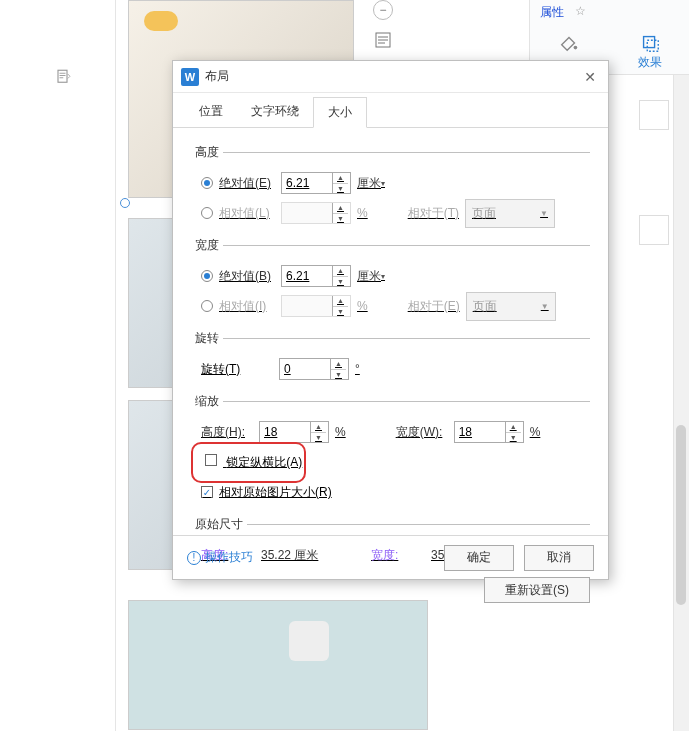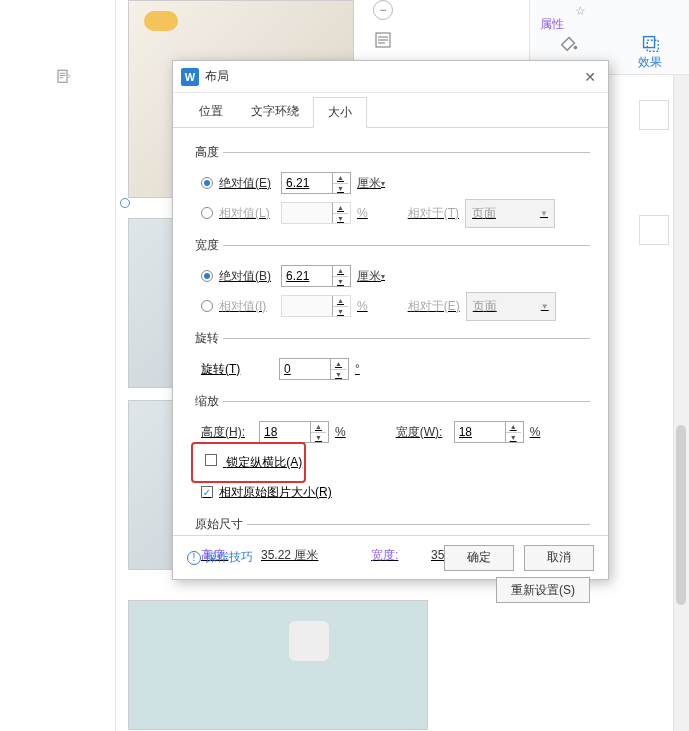--- a/index.html
+++ b/index.html
@@ -14,21 +14,21 @@
   .thumb1 .pill{position:absolute;left:15px;top:10px;width:34px;height:20px;background:#f4c35a;border-radius:10px;}
   .thumb2{ left:128px; top:218px; width:180px; height:170px;}
   .thumb3{ left:128px; top:400px; width:180px; height:170px;}
   .thumb4{ left:128px; top:600px; width:300px; height:130px; background:#cfe1e3;}
   .handle{position:absolute;left:120px;top:198px;width:10px;height:10px;border:1px solid #4a90d9;background:#fff;border-radius:50%;}
   .doc-icon{position:absolute;left:55px;top:68px;color:#888;}
   .doc-icon svg{width:18px;height:18px}
 
   
   .rpanel{position:absolute;right:0;top:0;width:160px;height:75px;background:#fafbfc;border-left:1px solid #e3e3e3;border-bottom:1px solid #e3e3e3;}
-  .rpanel .lbl{position:absolute;left:10px;top:16px;color:#8b5cf6;}
+  .rpanel .lbl{position:absolute;left:10px;top:4px;color:#1d4ed8;}
   .rpanel .star{position:absolute;left:45px;top:4px;color:#999;}
   .rpanel .tool{position:absolute;top:32px;display:flex;flex-direction:column;align-items:center;color:#555;}
   .rpanel .tool.effect{color:#2a7fd4;}
   .rpanel .tool svg{width:22px;height:22px;}
   .rscroll{position:absolute;right:0;top:75px;width:16px;height:656px;background:#f1f1f1;border-left:1px solid #e3e3e3;}
   .rscroll .thumb-s{position:absolute;left:2px;top:350px;width:10px;height:180px;background:#d0d0d0;border-radius:5px;}
   .rsquare{position:absolute;right:20px;top:100px;width:30px;height:30px;border:1px solid #ddd;background:#fff;}
   .rsquare2{position:absolute;right:20px;top:215px;width:30px;height:30px;border:1px solid #ddd;background:#fff;}
 
   
@@ -55,25 +55,25 @@
   .spin .arrows span:last-child{border-bottom:none;}
   .unit{margin-left:6px;color:#333;display:flex;align-items:center;gap:0;}
   .unit.dis{color:#aaa;}
   .rel{margin-left:40px;color:#aaa;}
   .combo{width:90px;height:29px;border:1px solid #ccc;background:#f3f3f3;margin-left:6px;display:flex;align-items:center;padding:0 6px;color:#999;justify-content:space-between;}
   .combo .car{font-size:8px;}
   .scale-row{display:flex;align-items:center;}
   .scale-row .lab{width:58px;margin-left:10px;color:#333;}
   .cb{width:12px;height:12px;border:1px solid #666;margin:0 6px 0 10px;display:inline-flex;align-items:center;justify-content:center;color:#2a7fd4;font-size:10px;}
   .cb.chk:after{content:"✓";}
-  .highlight{border:2px solid #d33;border-radius:4px;padding:10px 2px;}
+  .highlight{border:2px solid #d33;border-radius:10px;padding:10px 2px;}
   .orig .olab{display:inline-block;width:60px;margin-left:10px;color:#8b5cf6;}
   .orig .oval{display:inline-block;width:100px;color:#333;}
   .reset-row{display:flex;justify-content:flex-end;padding:6px 0 0;}
-  .btn{height:26px;padding:0 14px;border:1px solid #aaa;background:#f7f7f7;color:#333;display:inline-flex;align-items:center;cursor:pointer;}
+  .btn{height:26px;padding:0 20px;border:1px solid #aaa;background:#f7f7f7;color:#333;display:inline-flex;align-items:center;cursor:pointer;}
   .footer{position:absolute;left:0;right:0;bottom:0;height:44px;border-top:1px solid #d8d8d8;display:flex;align-items:center;padding:0 14px;}
   .footer .tips{color:#2a7fd4;display:flex;align-items:center;gap:4px;}
   .footer .tips .q{width:14px;height:14px;border:1px solid #2a7fd4;border-radius:50%;display:flex;align-items:center;justify-content:center;font-size:10px;}
   .footer .spacer{flex:1;}
   .footer .btn{margin-left:10px;min-width:70px;justify-content:center;}
   .caret{font-size:8px;color:#555;}
 </style>
 </head>
 <body>
 

